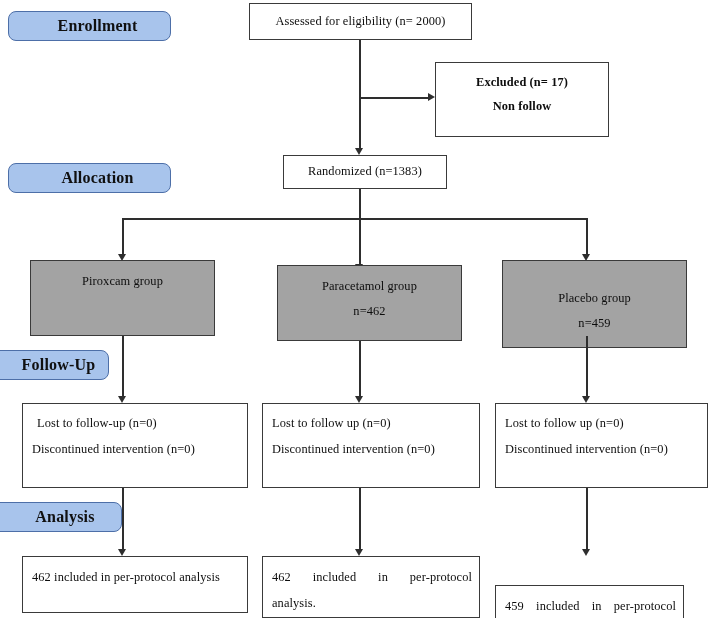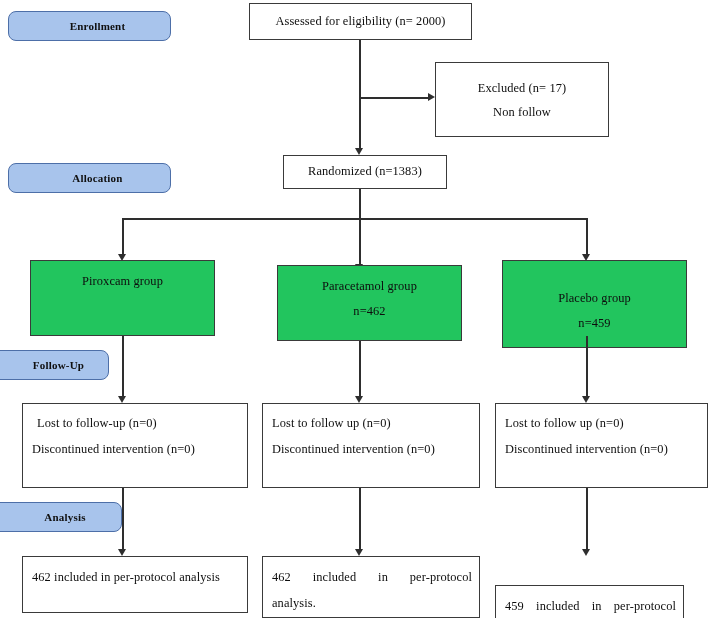--- a/index.html
+++ b/index.html
@@ -24,39 +24,39 @@
     position: absolute;
     border: 1.3px solid #3a3a3a;
     background: #ffffff;
     display: flex;
     flex-direction: column;
     justify-content: flex-start;
     font-size: 12.4px;
     line-height: 1.45;
     letter-spacing: 0.1px;
   }
-  .node.gray { background: #22c55e; }
+  .node.gray { background: #a3a3a3; }
   .node.center  { align-items: center; }
   .node .ln { display: block; width: 100%; }
   .node.center .ln { text-align: center; }
   .node.padleft { padding-left: 9px; padding-right: 7px; }
   .node.justify .ln { text-align: justify; text-align-last: left; }
   .node.justify .ln.j { text-align: justify; text-align-last: justify; }
 
   
   .stage {
     position: absolute;
     background: #a8c4ec;
     border: 1.2px solid #4d6fa8;
     border-radius: 8px;
     display: flex;
     align-items: center;
     justify-content: center;
     font-weight: bold;
-    font-size: 11px;
+    font-size: 16px;
     color: #101010;
     letter-spacing: 0.2px;
     padding-left: 16px;
   }
 
   
   .vline, .hline {
     position: absolute;
     background: #2e2e2e;
   }
@@ -101,21 +101,21 @@
   <div class="node center" style="left:249px; top:3px; width:223px; height:37px; justify-content:center;">
     <span class="ln">Assessed for eligibility (n= 2000)</span>
   </div>
 
   <div class="vline" style="left:359px; top:40px; height:108px;"></div>
   <div class="arrow-down" style="left:355px; top:148px;"></div>
 
   <div class="hline" style="left:360px; top:97px; width:68px;"></div>
   <div class="arrow-right" style="left:428px; top:93px;"></div>
 
-  <div class="node center" style="left:435px; top:62px; width:174px; height:75px; padding-top:17px;">
+  <div class="node center" style="left:435px; top:62px; width:174px; height:75px; padding-top:11px;font-weight:bold;">
     <span class="ln">Excluded (n= 17)</span>
     <span class="ln" style="margin-top:6px;">Non follow</span>
   </div>
 
   <div class="node center" style="left:283px; top:155px; width:164px; height:34px; justify-content:center;">
     <span class="ln">Randomized (n=1383)</span>
   </div>
 
   <div class="vline" style="left:359px; top:189px; height:29px;"></div>
   <div class="hline" style="left:122px; top:218px; width:465px;"></div>

